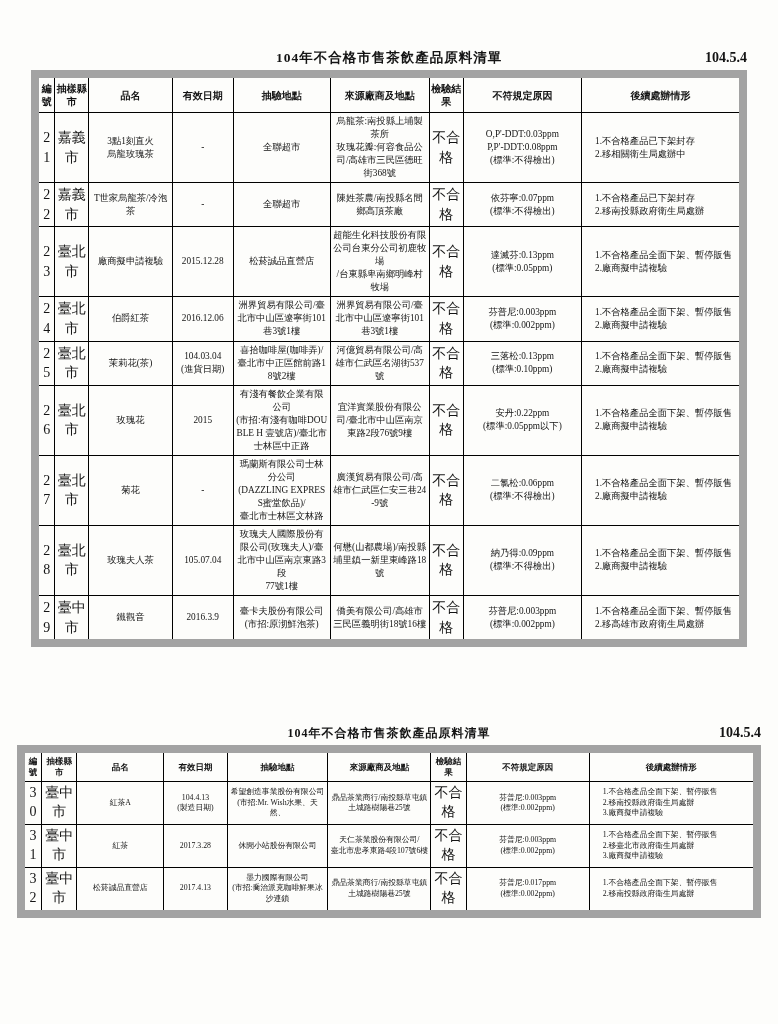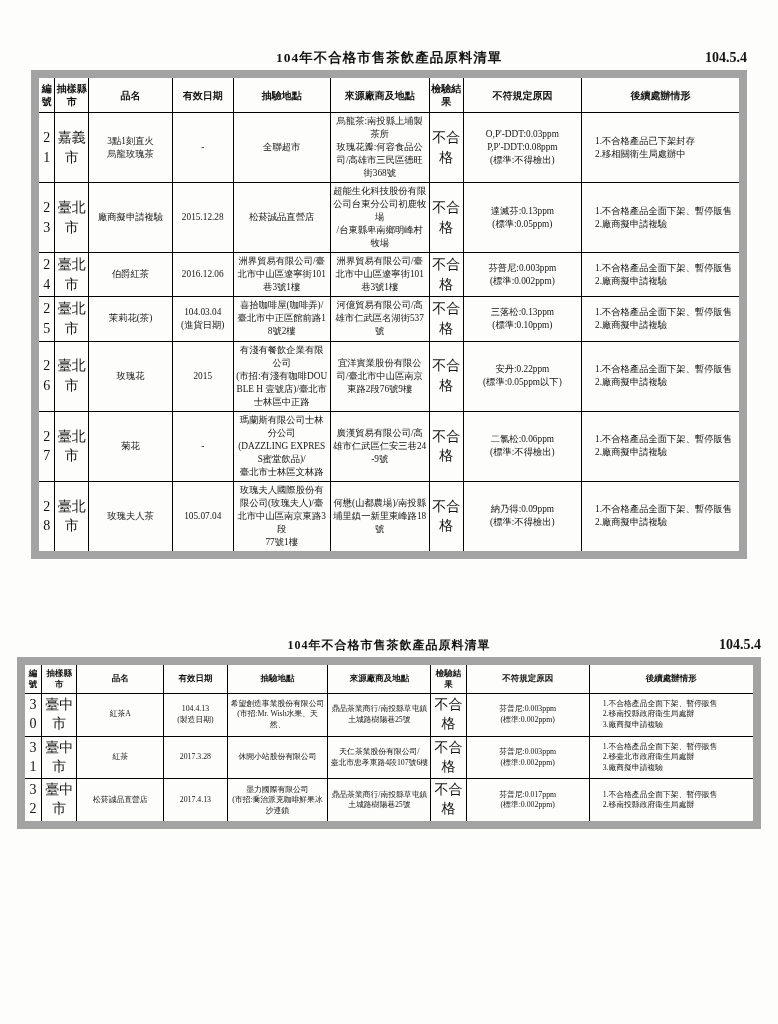--- a/index.html
+++ b/index.html
@@ -78,20 +78,33 @@
     <td class="c-src">烏龍茶:南投縣上埔製茶所
 玫瑰花瓣:何容食品公司/高雄市三民區德旺街368號</td>
     <td class="c-result">不合格</td>
     <td class="c-reason">O,P'-DDT:0.03ppm
 P,P'-DDT:0.08ppm
 (標準:不得檢出)</td>
     <td class="c-followup">1.不合格產品已下架封存
 2.移相關衛生局處辦中</td>
   </tr>
           <tr>
+    <td class="c-id">22</td>
+    <td class="c-city">嘉義市</td>
+    <td class="c-name">T世家烏龍茶/冷泡茶</td>
+    <td class="c-date">-</td>
+    <td class="c-loc">全聯超市</td>
+    <td class="c-src">陳姓茶農/南投縣名間鄉高頂茶廠</td>
+    <td class="c-result">不合格</td>
+    <td class="c-reason">依芬寧:0.07ppm
+(標準:不得檢出)</td>
+    <td class="c-followup">1.不合格產品已下架封存
+2.移南投縣政府衛生局處辦</td>
+  </tr>
+          <tr>
     <td class="c-id">23</td>
     <td class="c-city">臺北市</td>
     <td class="c-name">廠商擬申請複驗</td>
     <td class="c-date">2015.12.28</td>
     <td class="c-loc">松菸誠品直營店</td>
     <td class="c-src">超能生化科技股份有限公司台東分公司初鹿牧場
 /台東縣卑南鄉明峰村牧場</td>
     <td class="c-result">不合格</td>
     <td class="c-reason">達滅芬:0.13ppm
 (標準:0.05ppm)</td>
@@ -160,20 +173,34 @@
     <td class="c-name">玫瑰夫人茶</td>
     <td class="c-date">105.07.04</td>
     <td class="c-loc">玫瑰夫人國際股份有限公司(玫瑰夫人)/臺北市中山區南京東路3段
 77號1樓</td>
     <td class="c-src">何懋(山都農場)/南投縣埔里鎮一新里東峰路18號</td>
     <td class="c-result">不合格</td>
     <td class="c-reason">納乃得:0.09ppm
 (標準:不得檢出)</td>
     <td class="c-followup">1.不合格產品全面下架、暫停販售
 2.廠商擬申請複驗</td>
+  </tr>
+          <tr>
+    <td class="c-id">29</td>
+    <td class="c-city">臺中市</td>
+    <td class="c-name">鐵觀音</td>
+    <td class="c-date">2016.3.9</td>
+    <td class="c-loc">臺卡夫股份有限公司
+(市招:原沏鮮泡茶)</td>
+    <td class="c-src">僑美有限公司/高雄市三民區義明街18號16樓</td>
+    <td class="c-result">不合格</td>
+    <td class="c-reason">芬普尼:0.003ppm
+(標準:0.002ppm)</td>
+    <td class="c-followup">1.不合格產品全面下架、暫停販售
+2.移高雄市政府衛生局處辦</td>
   </tr>
         </tbody>
     </table>
   </div>
 
   <div class="section sec2">
     <div class="title-row">
       <span class="doc-title">104年不合格市售茶飲產品原料清單</span>
       <span class="doc-date">104.5.4</span>
     </div>

